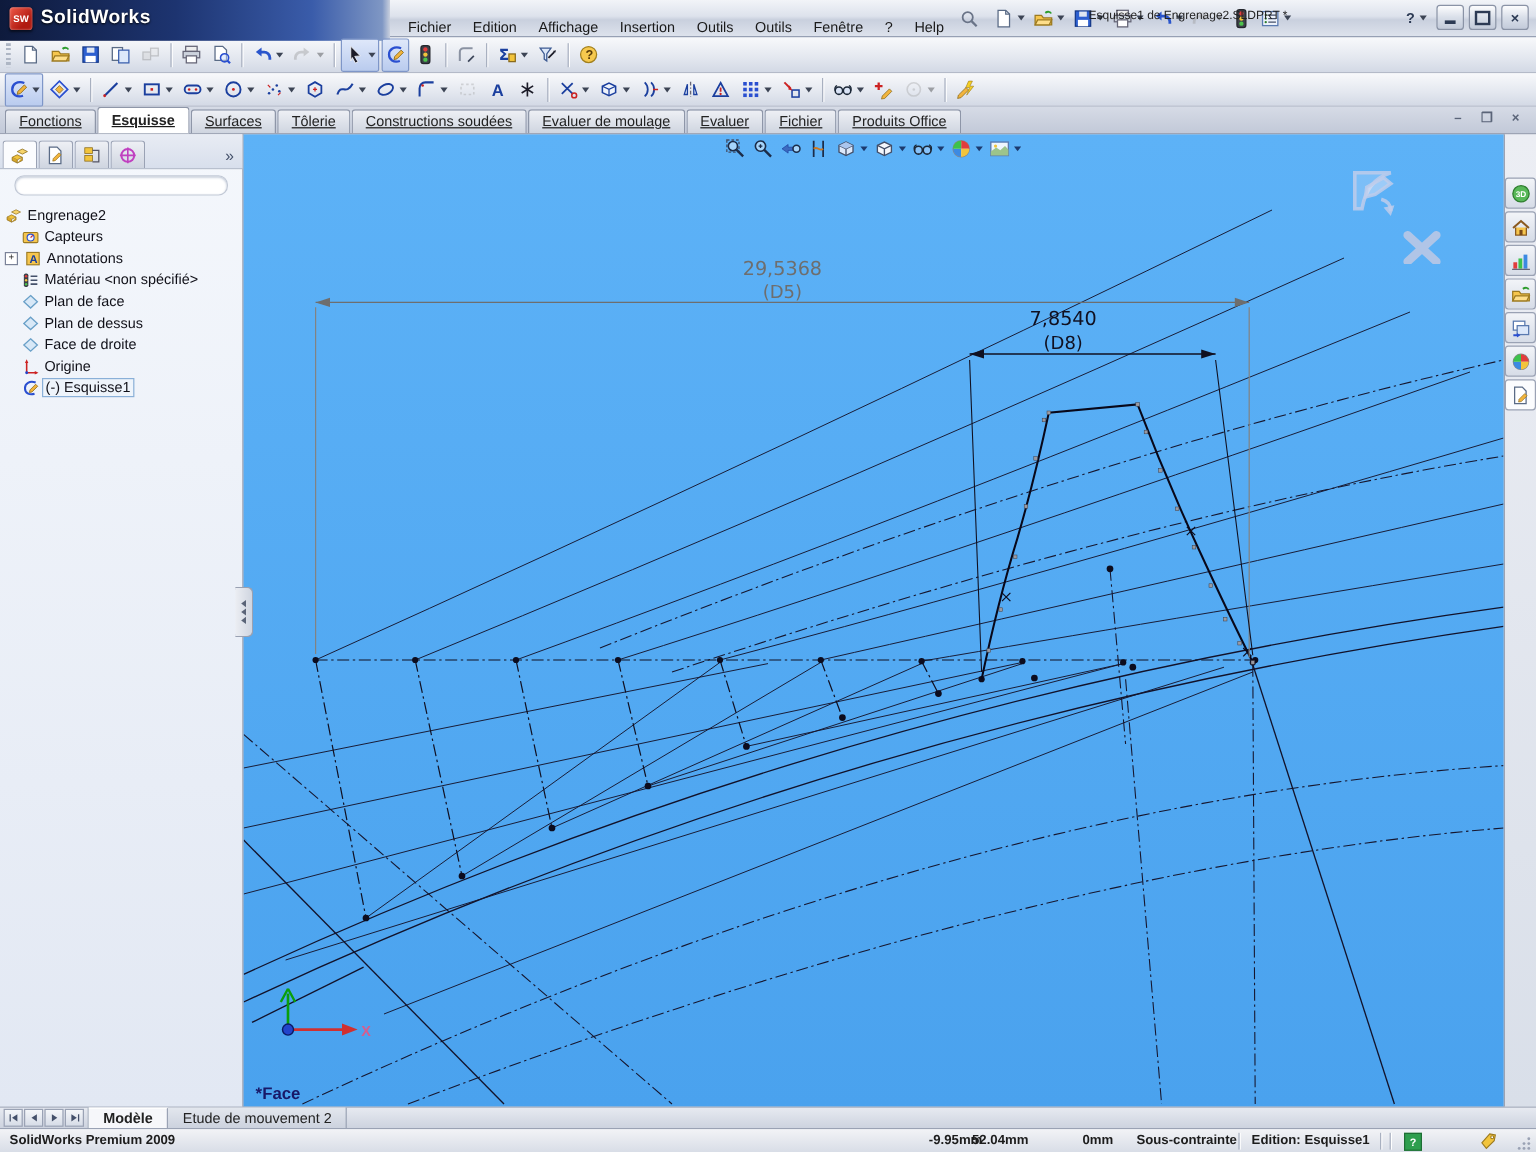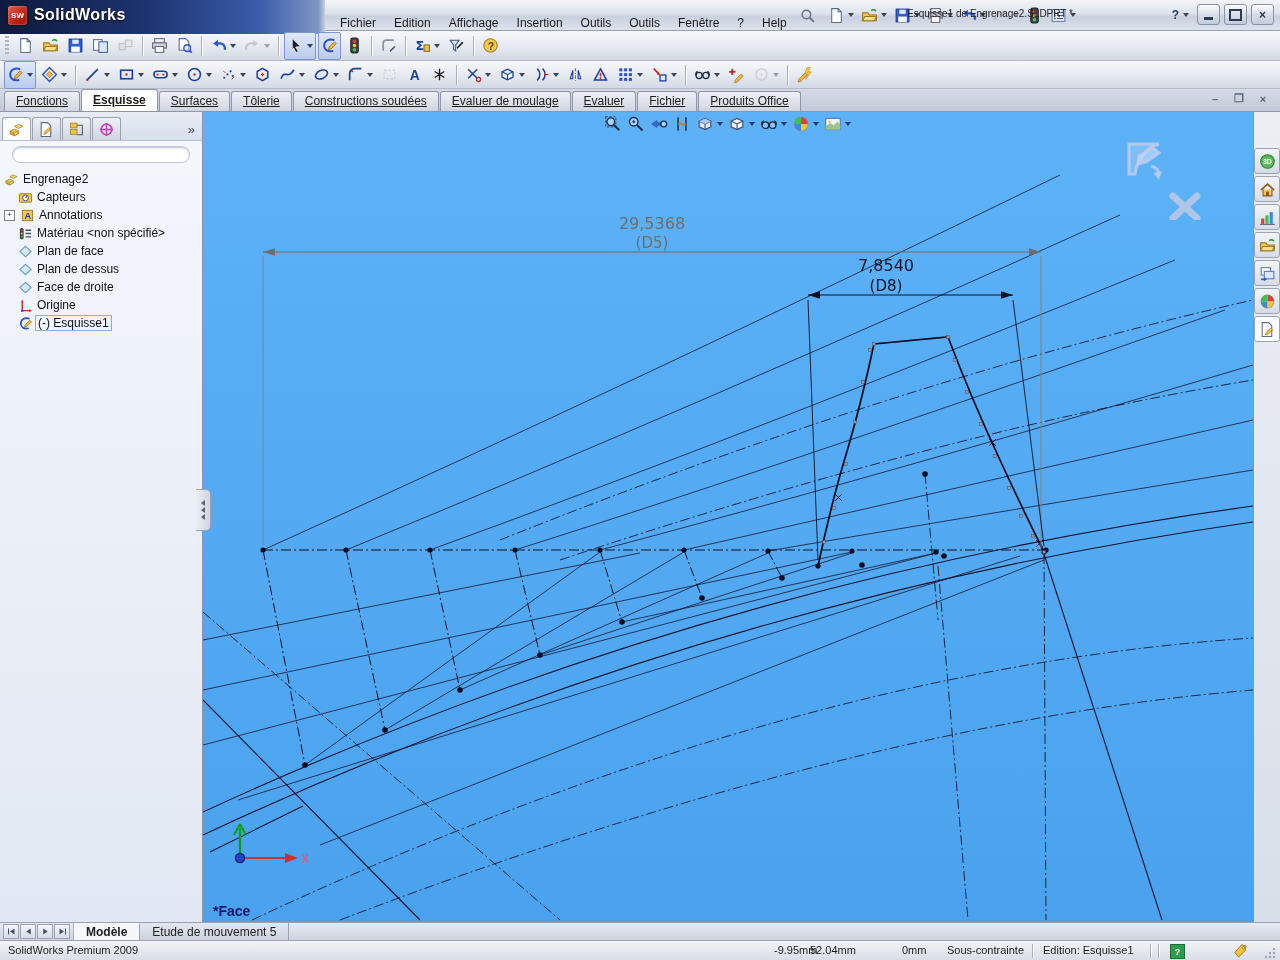--- a/index.html
+++ b/index.html
@@ -83,21 +83,21 @@
   .tpbtn .ic{width:17px;height:17px;}
   
   .bottombar{height:17px;display:flex;align-items:stretch;background:linear-gradient(#e7eaf1,#cdd3df);border-top:1px solid #9aa2b4;border-bottom:1px solid #9aa2b4;}
   .mnav{display:flex;align-items:center;gap:1px;padding:0 3px;border-right:1px solid #aab2c0;}
   .mnavb{width:14px;height:13px;border:1px solid #9aa2b4;background:linear-gradient(#f4f6f9,#d6dce7);display:inline-flex;align-items:center;justify-content:center;}
   .mnavb svg{width:9px;height:9px;}
   .mtab{padding:0 12px;display:flex;align-items:center;font-size:12px;color:#222;border-right:1px solid #9aa2b4;background:linear-gradient(#e3e7ee,#ccd2de);}
   .mtab.active{background:#f6f7fa;font-weight:bold;border-top:1px solid #fff;}
   
   .statusbar{position:relative;height:20px;background:linear-gradient(#f2f3f6,#d7dce6);font-size:11px;color:#1c1c1c;}
-  .statusbar span{position:absolute;top:3px;}
+  .statusbar span{position:absolute;top:3px;font-weight:bold;}
   .sb-sep{width:1px;height:14px;background:#a8b0c0;box-shadow:1px 0 0 #fff;}
   .qmark{width:13px;height:13px;background:#2e9e4e;border:1px solid #1d6e34;color:#fff;font-weight:bold;font-size:9px;display:inline-flex;align-items:center;justify-content:center;}
 </style>
 </head>
 <body>
 
 <div id="win">
 
   <div class="titlebar">
     <div class="brand">
@@ -916,21 +916,21 @@
         </span>
         <span class="mnavb">
           <svg viewBox="0 0 12 12">
             <path d="M10 2v8" stroke="#44506a" stroke-width="1.4"></path>
             <path d="M2 2l6 4-6 4z" fill="#44506a"></path>
           </svg>
         </span>
       </div>
     <div id="mtabs" style="display:flex;">
         <div class="mtab active">Modèle</div>
-        <div class="mtab">Etude de mouvement 5</div>
+        <div class="mtab">Etude de mouvement 2</div>
       </div>
   </div>
 
   <div class="statusbar">
     <span style="left:8px">SolidWorks Premium 2009</span>
     <span style="left:774px">-9.95mm</span>
     <span style="left:810px">52.04mm</span>
     <span style="left:902px">0mm</span>
     <span style="left:947px">Sous-contrainte</span>
     <span class="sb-sep" style="left:1032px"></span>

